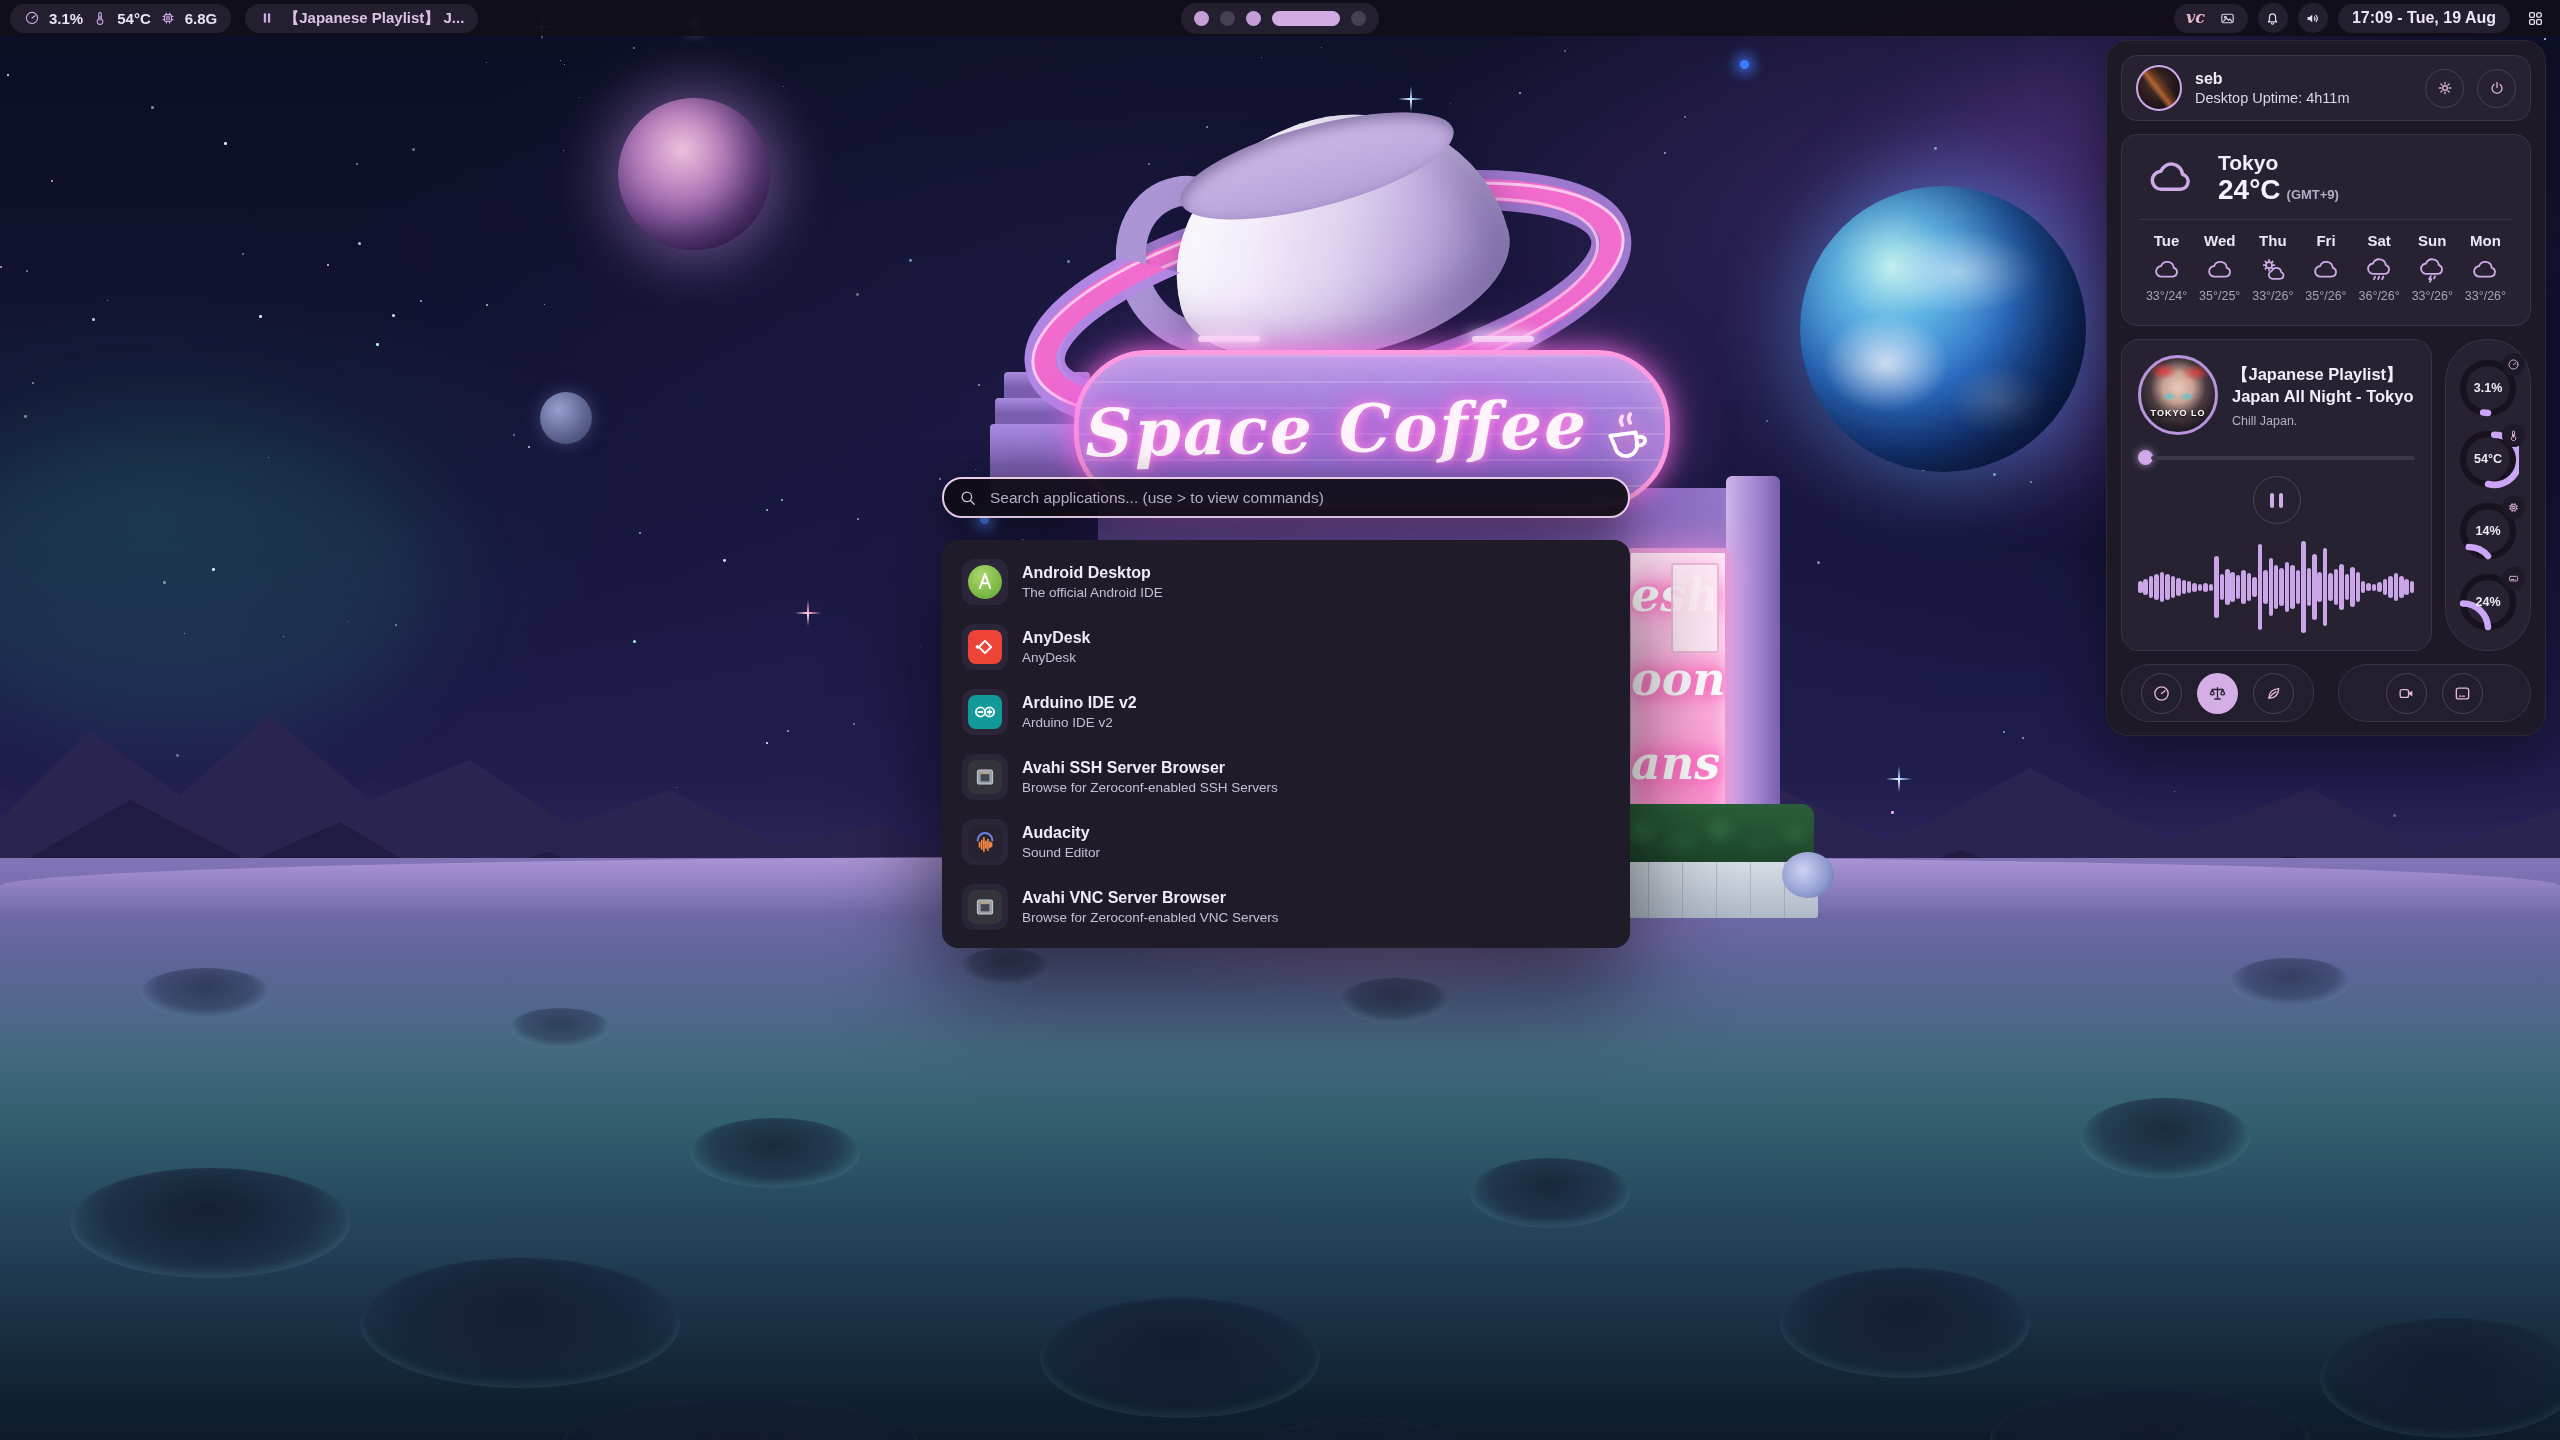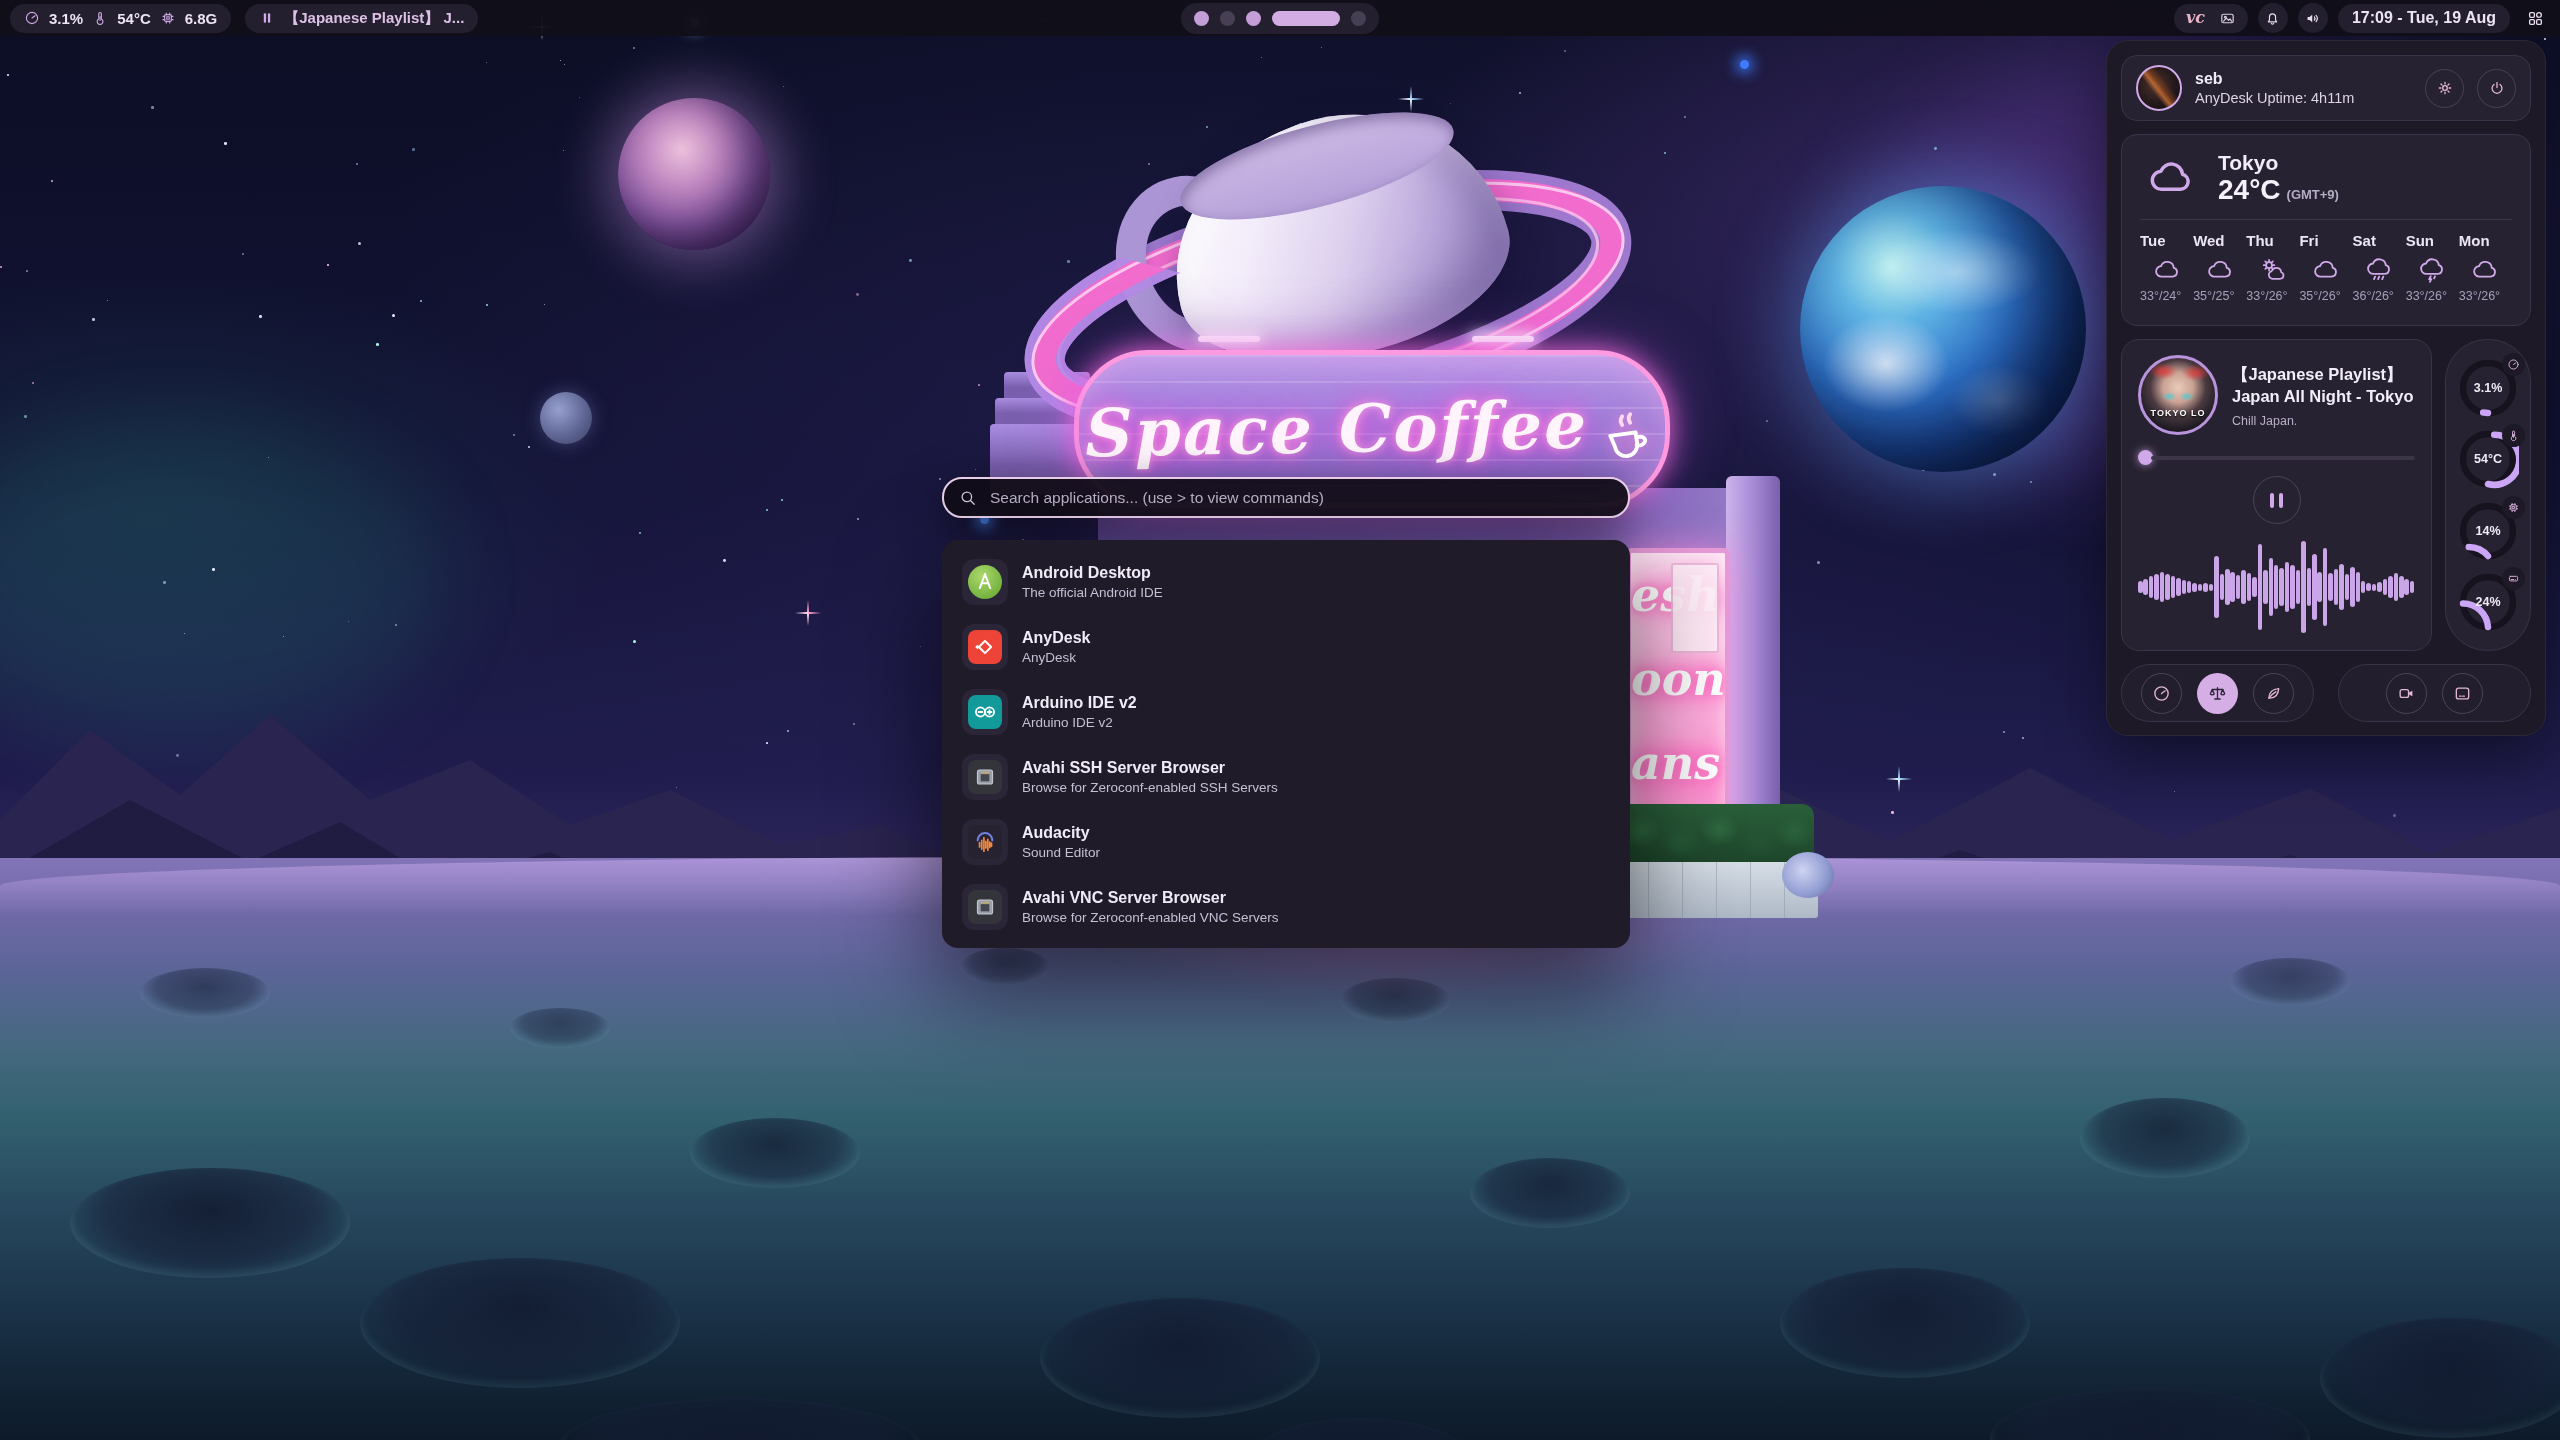--- a/index.html
+++ b/index.html
@@ -173,21 +173,21 @@
   .round-btn{width:37px;height:37px;border-radius:50%;border:1px solid #48415a;display:flex;align-items:center;justify-content:center;color:#e4bad8;}
   .round-btn .ic{width:18px;height:18px;}
   .user-card .spacer{flex:1;}
   .weather-card{height:192px;padding:16px 18px 10px;flex:none;}
   .w-head{display:flex;align-items:center;gap:16px;}
   .w-cloud{width:62px;height:48px;color:#cfa9e8;}
   .w-city{font-size:21px;font-weight:700;color:#f2ecf8;line-height:1.15;}
   .w-temp{font-size:28px;font-weight:700;color:#f6f1fa;line-height:1.1;}
   .w-tz{font-size:13px;font-weight:700;color:#b5acc6;margin-left:6px;}
   .w-div{height:1px;background:#3c364c;margin:13px 0 12px;}
-  .forecast{display:grid;grid-template-columns:repeat(7,1fr);text-align:left;}
+  .forecast{display:grid;grid-template-columns:repeat(7,1fr);text-align:center;}
   .f-day{font-size:15px;font-weight:700;color:#ece5f4;}
   .f-ic{width:30px;height:28px;color:#cfa9e8;margin:7px auto 5px;display:block;}
   .f-temps{font-size:12.5px;color:#a89fbb;white-space:nowrap;}
   .mid-row{display:flex;gap:13px;height:312px;flex:none;}
   .player-card{flex:1;border-radius:18px;padding:15px 16px 12px;display:flex;flex-direction:column;min-width:0;}
   .p-top{display:flex;gap:14px;align-items:center;}
   .art{width:80px;height:80px;border-radius:50%;border:3px solid #b794dc;box-sizing:border-box;flex:none;position:relative;overflow:hidden;
     background:
       radial-gradient(20px 12px at 30% 18%, rgba(230,60,60,.9), transparent 70%),
       radial-gradient(20px 12px at 74% 20%, rgba(230,60,60,.85), transparent 70%),
@@ -645,21 +645,21 @@
           </div>
         </div>
       </div>
   </div>
 
   <div class="sidebar">
     <div class="card user-card">
       <div class="avatar"></div>
       <div class="user-texts">
         <div class="user-name">seb</div>
-        <div class="user-uptime">AnyDesk Uptime: 4h11m</div>
+        <div class="user-uptime">Desktop Uptime: 4h11m</div>
       </div>
       <div class="spacer"></div>
       <div class="round-btn">
         <svg class="ic" viewBox="0 0 24 24">
             <circle cx="12" cy="12" r="3.1"></circle>
             <path d="M12 4.4v2.2M12 17.4v2.2M4.4 12h2.2M17.4 12h2.2M6.6 6.6l1.6 1.6M15.8 15.8l1.6 1.6M17.4 6.6l-1.6 1.6M8.2 15.8l-1.6 1.6"></path>
           </svg>
       </div>
       <div class="round-btn">
         <svg class="ic" viewBox="0 0 24 24">

